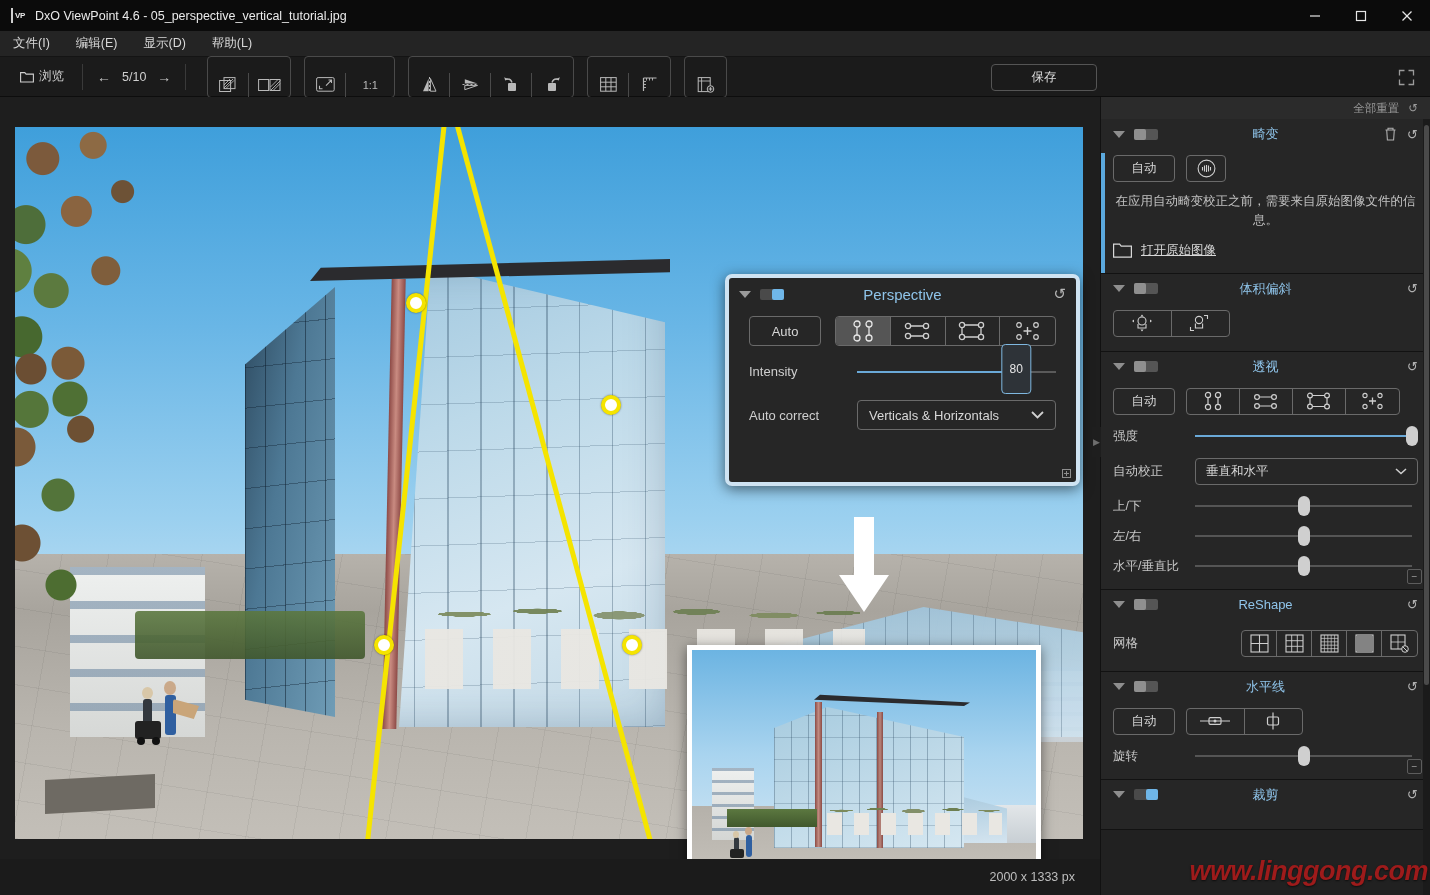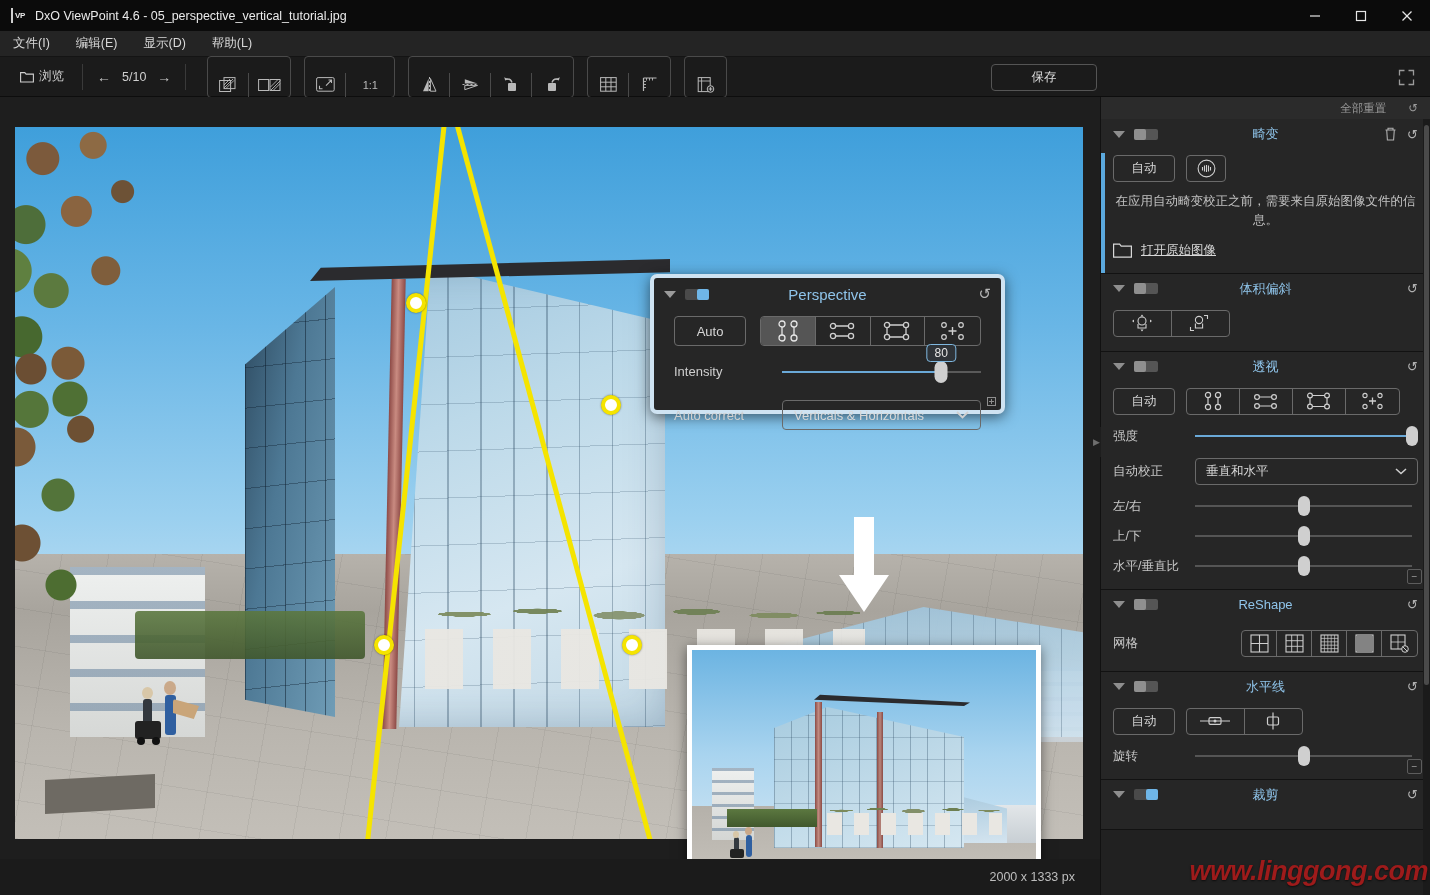--- a/index.html
+++ b/index.html
@@ -207,21 +207,21 @@
     background:#6e6a63; transform:skewY(-3deg);
   }
   .handle {
     position:absolute; width:20px; height:20px; border-radius:50%;
     background:#ffffff; border:4px solid #f5e400; transform:translate(-50%,-50%);
     box-shadow:0 0 2px rgba(0,0,0,.5);
   }
 
   
   .callout {
-    position:absolute; left:650px; top:177px; width:355px; height:140px;
+    position:absolute; left:725px; top:177px; width:355px; height:212px;
     background:#262626; border:4px solid #cfe3f2; border-radius:7px;
     box-shadow:0 3px 14px rgba(0,0,0,.55);
   }
   .co-head {
     height:32px; display:flex; align-items:center; padding:0 10px; position:relative;
   }
   .co-caret { width:0;height:0;border-left:6px solid transparent;border-right:6px solid transparent;border-top:7px solid #9a9a9a; }
   .toggle-sw {
     width:24px; height:11px; border-radius:2px; background:#555; margin-left:9px;
     display:flex; align-items:center;
@@ -248,21 +248,21 @@
   .co-lbl { font-size:13px; color:#cfcfcf; }
   .slider-track { position:relative; height:2px; background:#5a5a5a; flex:1; }
   .slider-fill { position:absolute; left:0; top:0; height:2px; background:#6aa9d8; }
   .slider-knob {
     position:absolute; width:13px; height:22px; border-radius:7px; background:#cfcfcf;
     top:-10px; transform:translateX(-50%);
   }
   .value-bubble {
     position:absolute; top:-27px; transform:translateX(-50%);
     background:#2e3338; border:1px solid #7fb8e0; border-radius:4px;
-    font-size:12px; color:#e6e6e6; padding:1px 7px;
+    font-size:12px; color:#e6e6e6; padding:17px 7px;
   }
   .select-box {
     flex:1; height:30px; border:1px solid #6a6a6a; border-radius:4px;
     display:flex; align-items:center; padding:0 11px; font-size:13px; color:#d8d8d8;
     margin-left:14px;
   }
   .chev { margin-left:auto; font-size:13px; color:#c8c8c8; }
   .co-resize { position:absolute; right:5px; bottom:4px; font-size:10px; color:#8e8e8e; }
 
   
@@ -309,21 +309,21 @@
     justify-content:flex-end; padding-right:25px; font-size:12.5px; color:#bdbdbd;
   }
 
   
   .sidebar {
     width:330px; flex:0 0 330px; background:#212121; position:relative;
     display:flex; flex-direction:column; border-left:1px solid #111;
   }
   .sb-top {
     height:22px; background:#2b2b2b; display:flex; align-items:center; justify-content:flex-end;
-    padding-right:12px; gap:22px; font-size:11.5px; color:#9a9a9a; flex:0 0 22px;
+    padding-right:12px; gap:9px; font-size:11.5px; color:#9a9a9a; flex:0 0 22px;
   }
   .sb-scroll { flex:1 1 auto; overflow:hidden; position:relative; }
   .panel { border-bottom:1px solid #121212; background:#262626; position:relative; }
   .panel.accent:before {
     content:""; position:absolute; left:0; top:34px; bottom:0; width:4px; background:#5ba9de;
   }
   .p-head { height:30px; display:flex; align-items:center; padding:0 12px; position:relative; }
   .p-caret { width:0;height:0;border-left:6px solid transparent;border-right:6px solid transparent;border-top:7px solid #8e8e8e; }
   .p-title { position:absolute; left:0; right:0; text-align:center; font-size:13px; color:#8fc4ea; pointer-events:none; }
   .p-right { margin-left:auto; display:flex; gap:10px; align-items:center; color:#b0b0b0; font-size:13px; z-index:2; }
@@ -827,27 +827,27 @@
                 <span>垂直和水平</span>
                 <span class="chev">
                   <svg width="12" height="7" viewBox="0 0 12 7">
                       <path d="M1 1l5 4.6L11 1" fill="none" stroke="#cfcfcf" stroke-width="1.5"></path>
                     </svg>
                 </span>
               </div>
             </div>
 
             <div class="srow">
-              <div class="lbl">左/右</div>
+              <div class="lbl">上/下</div>
               <div class="strack">
                   <div class="sknob" style="left:50%"></div>
                 </div>
             </div>
             <div class="srow">
-              <div class="lbl">上/下</div>
+              <div class="lbl">左/右</div>
               <div class="strack">
                   <div class="sknob" style="left:50%"></div>
                 </div>
             </div>
             <div class="srow">
               <div class="lbl">水平/垂直比</div>
               <div class="strack">
                   <div class="sknob" style="left:50%"></div>
                 </div>
             </div>

